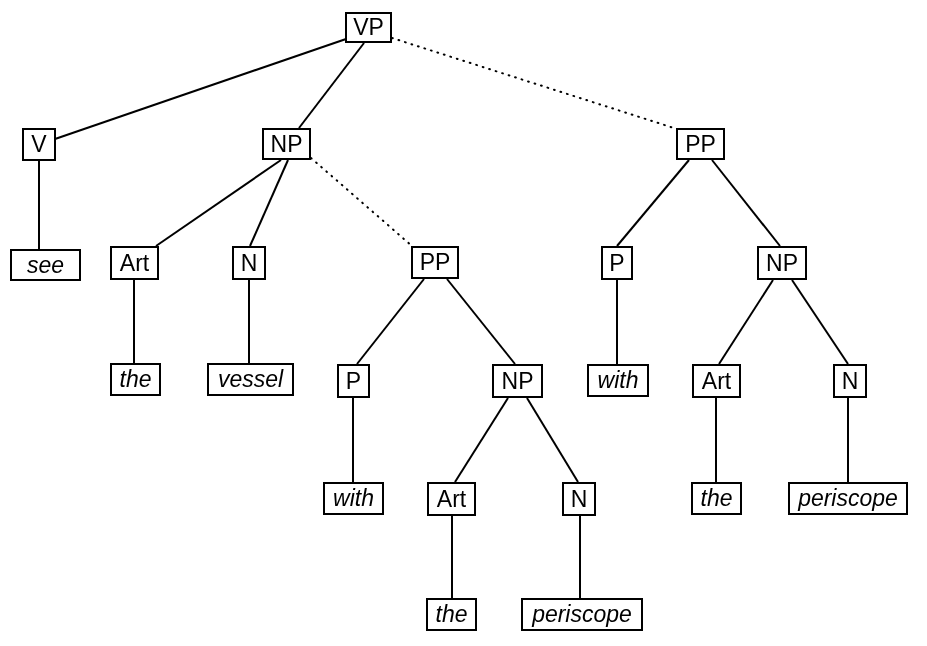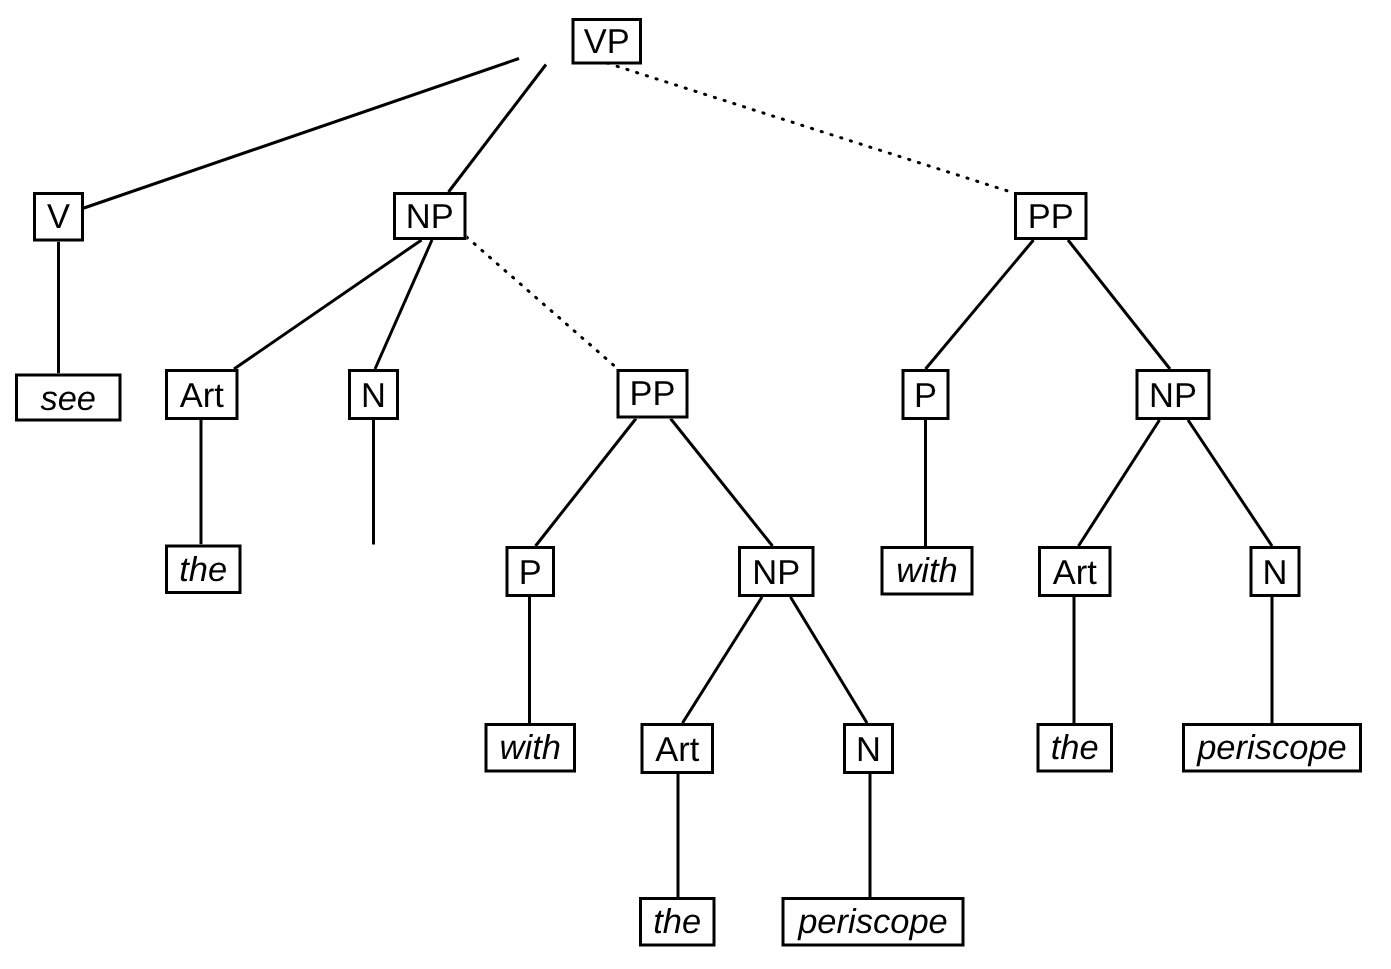--- a/index.html
+++ b/index.html
@@ -75,31 +75,32 @@
       <line x1="712" y1="160" x2="780" y2="246" stroke="#000000" stroke-width="2"></line>
       <line x1="617" y1="280" x2="617" y2="364" stroke="#000000" stroke-width="2"></line>
       <line x1="773" y1="280" x2="719" y2="364" stroke="#000000" stroke-width="2"></line>
       <line x1="792" y1="280" x2="848" y2="364" stroke="#000000" stroke-width="2"></line>
       <line x1="716" y1="398" x2="716" y2="482" stroke="#000000" stroke-width="2"></line>
       <line x1="848" y1="398" x2="848" y2="482" stroke="#000000" stroke-width="2"></line>
     </g>
 </svg>
 
 <div class="node-layer" id="nodes-layer">
-    <div class="node cat" style="left: 345px; top: 12px; width: 47px; height: 31px; background: rgb(255, 255, 255); border-color: rgb(0, 0, 0); margin-left: 36px;">VP</div>
+    <div class="node cat" style="left: 345px; top: 12px; width: 47px; height: 31px; background: rgb(255, 255, 255); border-color: rgb(0, 0, 0);">VP</div>
     <div class="node cat" style="left: 22px; top: 128px; width: 34px; height: 33px; background: rgb(255, 255, 255); border-color: rgb(0, 0, 0);">V</div>
     <div class="node cat" style="left: 262px; top: 128px; width: 49px; height: 32px; background: rgb(255, 255, 255); border-color: rgb(0, 0, 0);">NP</div>
     <div class="node cat" style="left: 676px; top: 128px; width: 49px; height: 32px; background: rgb(255, 255, 255); border-color: rgb(0, 0, 0);">PP</div>
     <div class="node leaf" style="left: 10px; top: 249px; width: 71px; height: 32px; background: rgb(255, 255, 255); border-color: rgb(0, 0, 0);">see</div>
     <div class="node cat" style="left: 110px; top: 246px; width: 49px; height: 34px; background: rgb(255, 255, 255); border-color: rgb(0, 0, 0);">Art</div>
     <div class="node cat" style="left: 232px; top: 246px; width: 34px; height: 34px; background: rgb(255, 255, 255); border-color: rgb(0, 0, 0);">N</div>
     <div class="node cat" style="left: 411px; top: 246px; width: 48px; height: 33px; background: rgb(255, 255, 255); border-color: rgb(0, 0, 0);">PP</div>
     <div class="node cat" style="left: 601px; top: 246px; width: 32px; height: 34px; background: rgb(255, 255, 255); border-color: rgb(0, 0, 0);">P</div>
     <div class="node cat" style="left: 757px; top: 246px; width: 50px; height: 34px; background: rgb(255, 255, 255); border-color: rgb(0, 0, 0);">NP</div>
     <div class="node leaf" style="left: 110px; top: 363px; width: 51px; height: 33px; background: rgb(255, 255, 255); border-color: rgb(0, 0, 0);">the</div>
+    <div class="node leaf" style="left: 207px; top: 363px; width: 87px; height: 33px; background: rgb(255, 255, 255); border-color: rgb(0, 0, 0);">vessel</div>
     <div class="node cat" style="left: 337px; top: 364px; width: 33px; height: 34px; background: rgb(255, 255, 255); border-color: rgb(0, 0, 0);">P</div>
     <div class="node cat" style="left: 492px; top: 364px; width: 51px; height: 34px; background: rgb(255, 255, 255); border-color: rgb(0, 0, 0);">NP</div>
     <div class="node leaf" style="left: 587px; top: 364px; width: 62px; height: 33px; background: rgb(255, 255, 255); border-color: rgb(0, 0, 0);">with</div>
     <div class="node cat" style="left: 692px; top: 364px; width: 49px; height: 34px; background: rgb(255, 255, 255); border-color: rgb(0, 0, 0);">Art</div>
     <div class="node cat" style="left: 833px; top: 364px; width: 34px; height: 34px; background: rgb(255, 255, 255); border-color: rgb(0, 0, 0);">N</div>
     <div class="node leaf" style="left: 323px; top: 482px; width: 61px; height: 33px; background: rgb(255, 255, 255); border-color: rgb(0, 0, 0);">with</div>
     <div class="node cat" style="left: 427px; top: 482px; width: 49px; height: 34px; background: rgb(255, 255, 255); border-color: rgb(0, 0, 0);">Art</div>
     <div class="node cat" style="left: 562px; top: 482px; width: 34px; height: 34px; background: rgb(255, 255, 255); border-color: rgb(0, 0, 0);">N</div>
     <div class="node leaf" style="left: 691px; top: 482px; width: 51px; height: 33px; background: rgb(255, 255, 255); border-color: rgb(0, 0, 0);">the</div>
     <div class="node leaf" style="left: 788px; top: 482px; width: 120px; height: 33px; background: rgb(255, 255, 255); border-color: rgb(0, 0, 0);">periscope</div>

